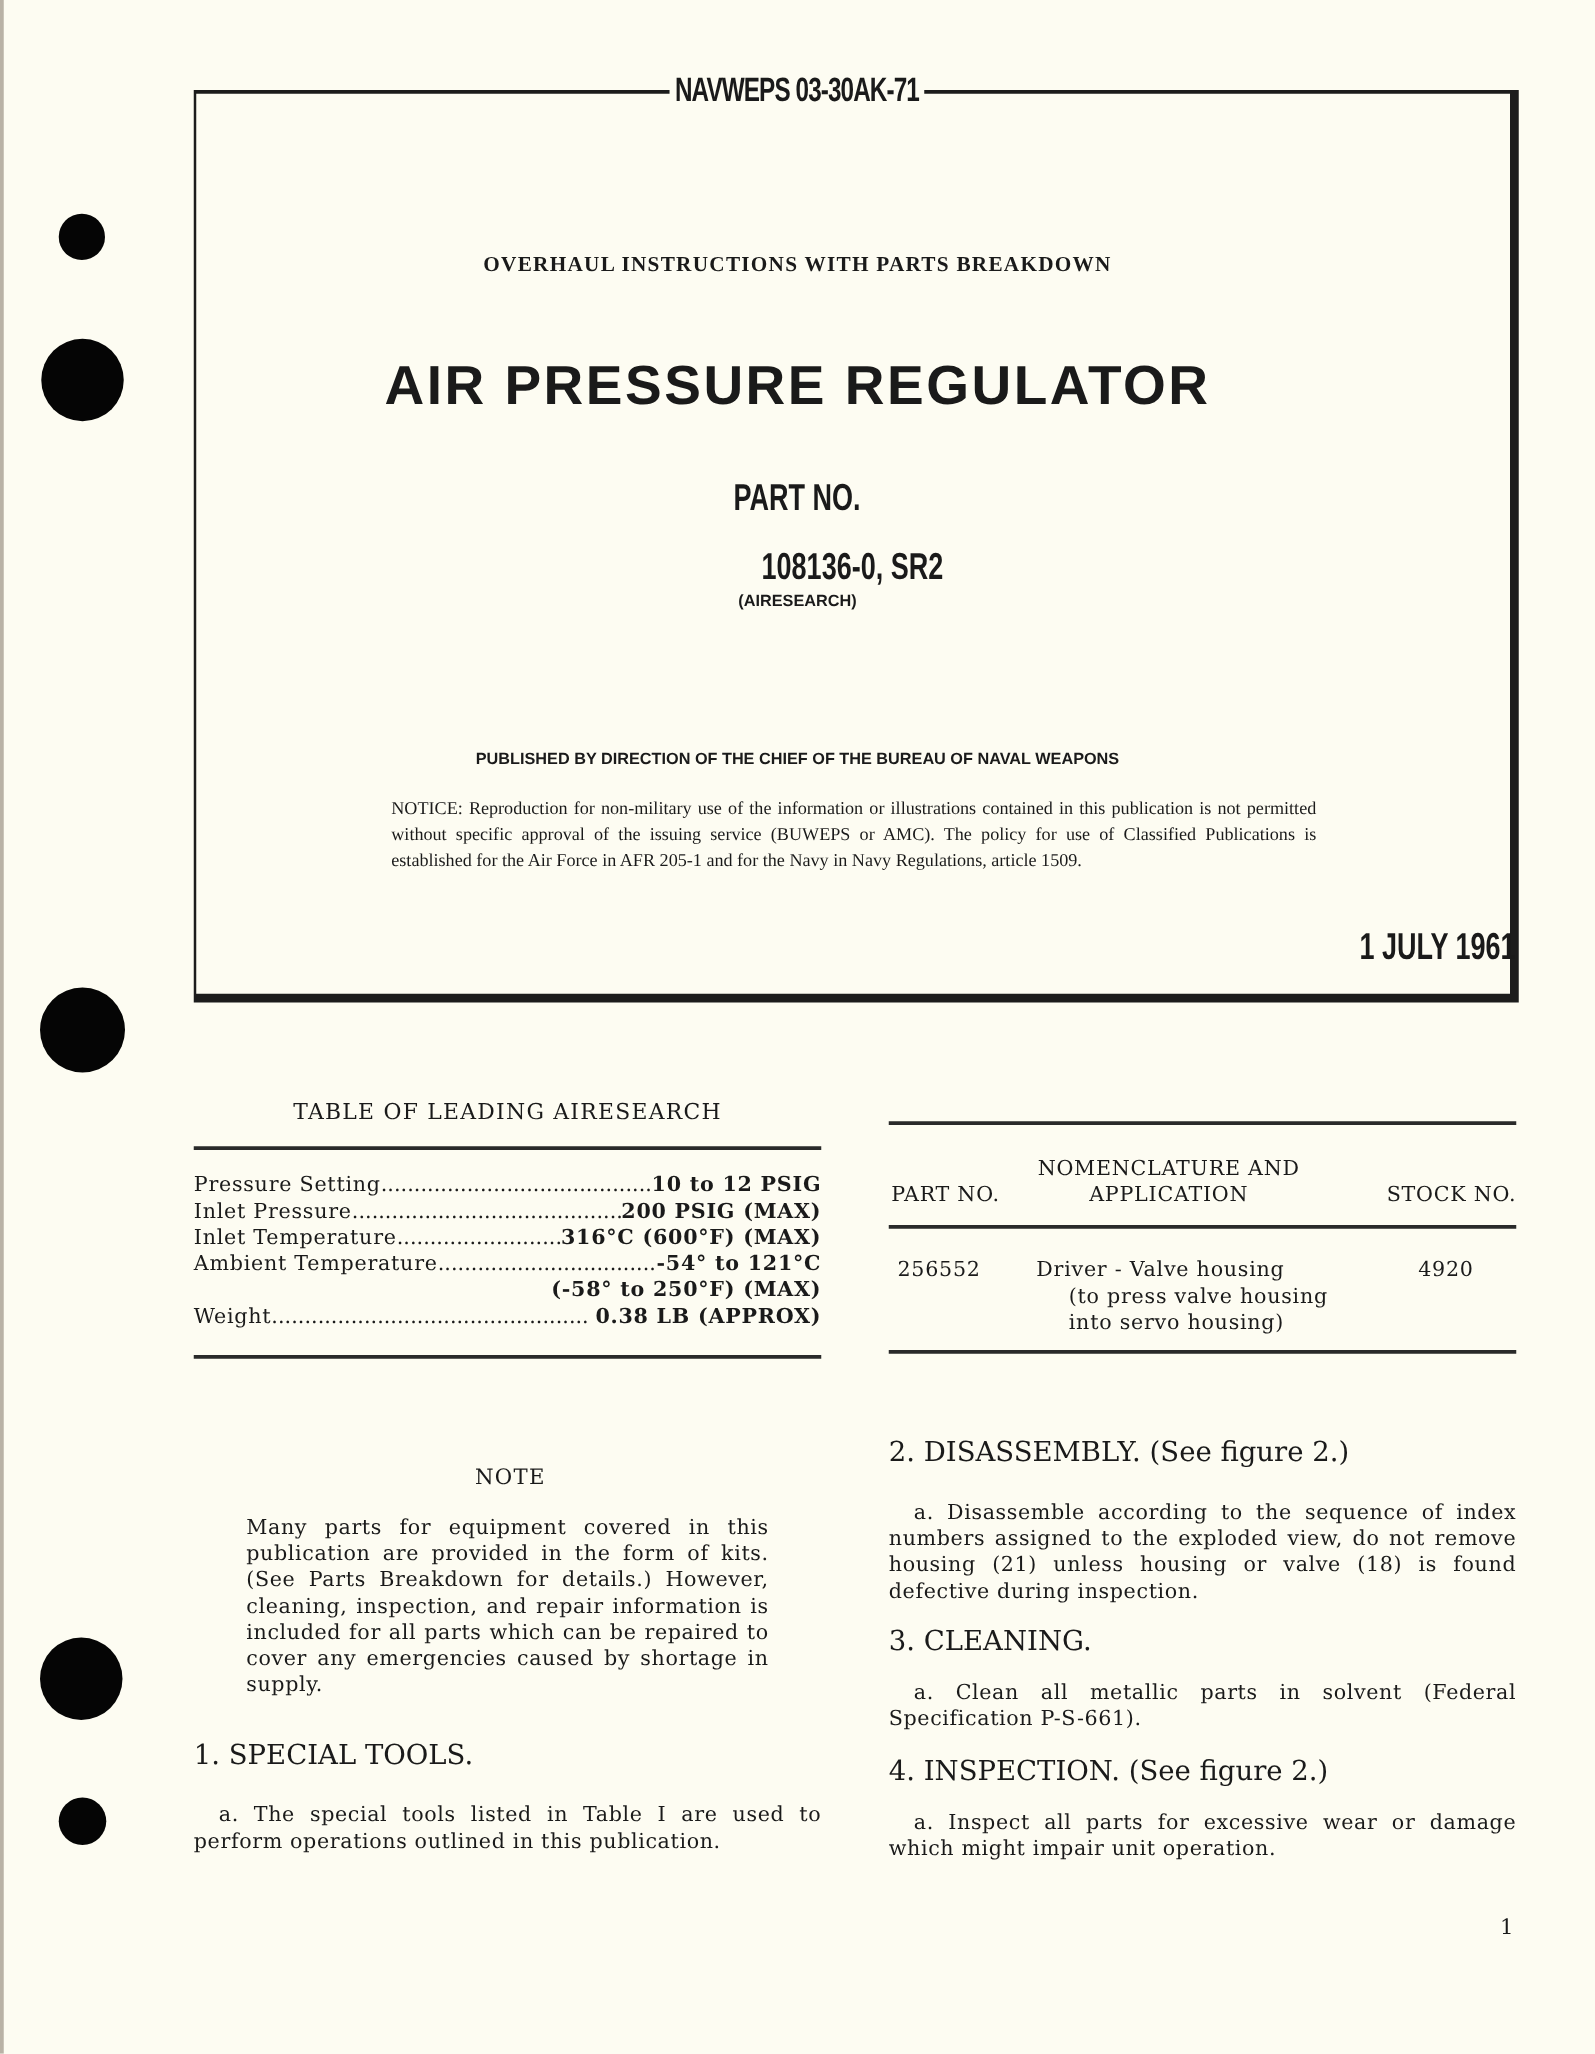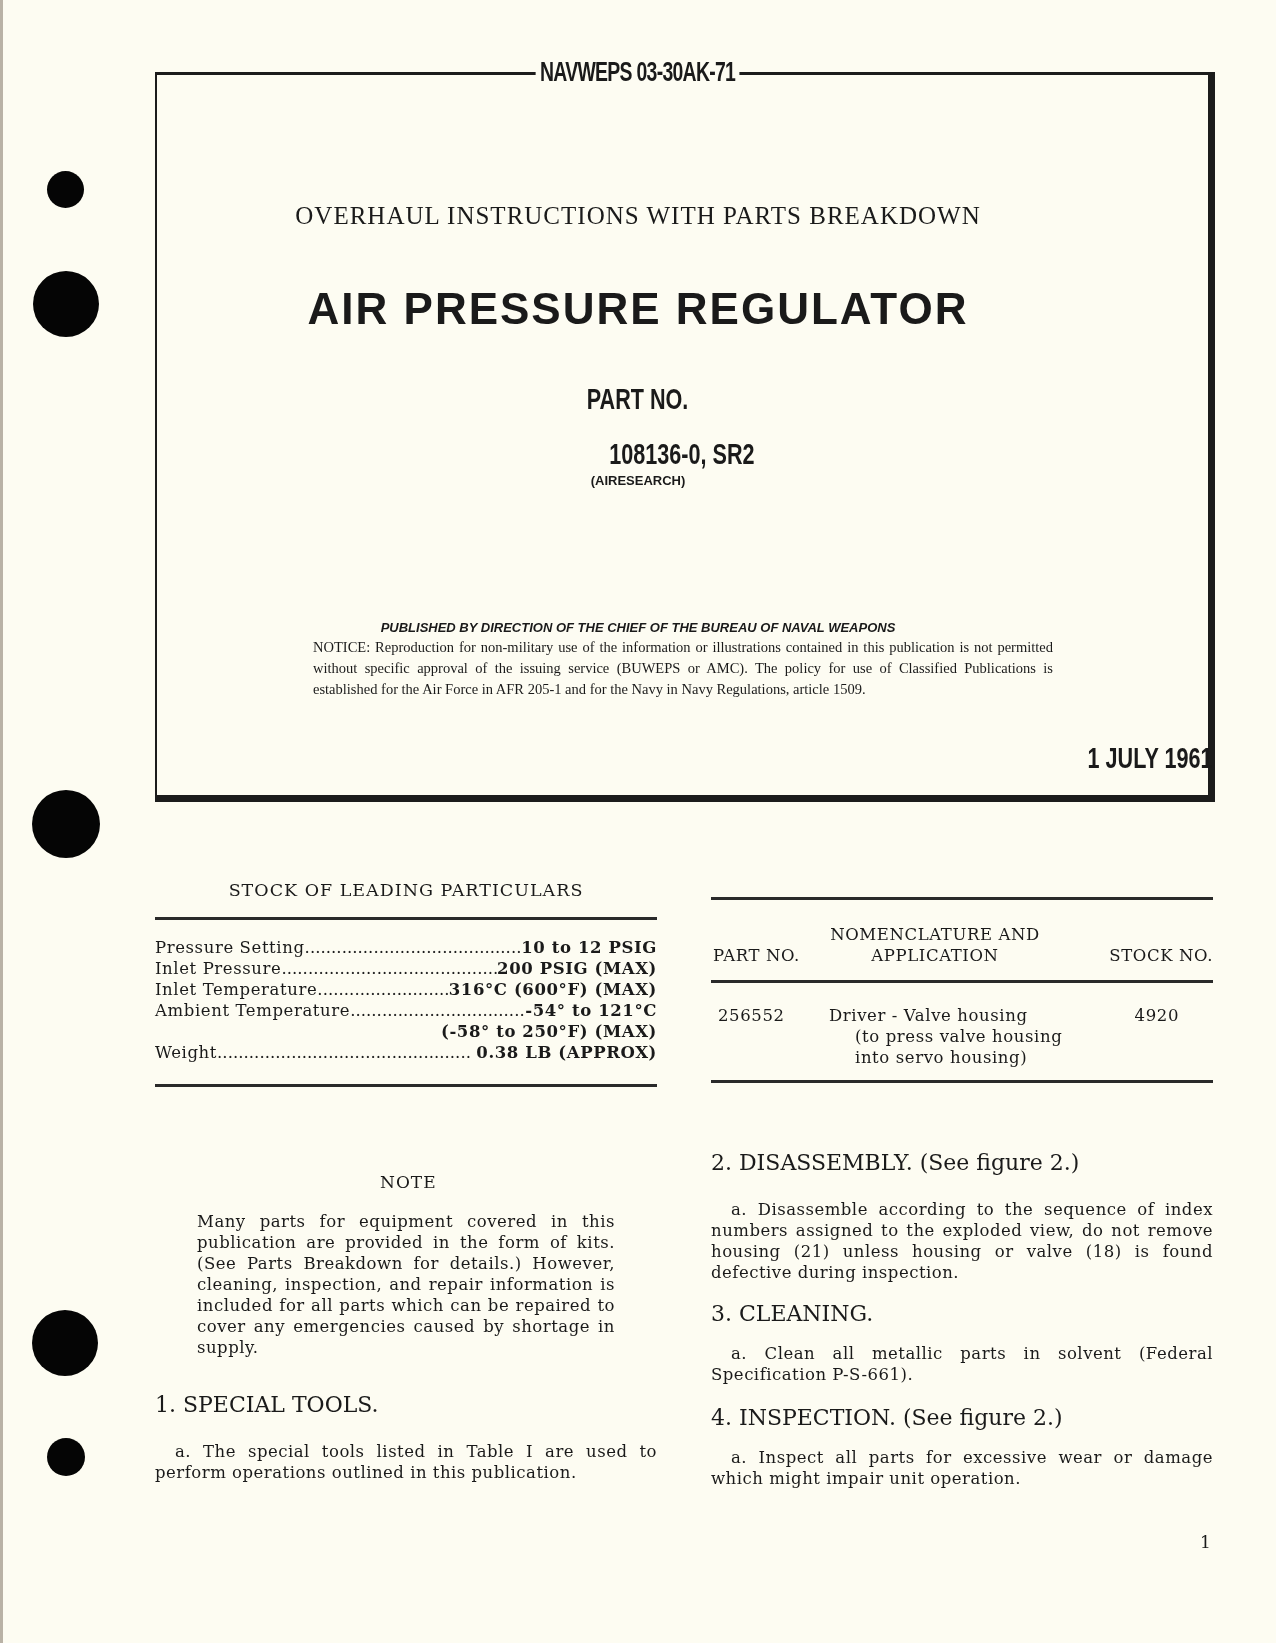--- a/index.html
+++ b/index.html
@@ -24,27 +24,27 @@
   .navweps {
     position: absolute; top: 57px; left: 0; width: 1276px; text-align: center;
   }
   .navweps span {
     background: #fdfcf2; padding: 0 6px;
     font-family: "Liberation Sans", sans-serif; font-weight: bold;
     font-size: 27px; letter-spacing: -1px; transform: scaleX(0.72); display: inline-block;
   }
   .abs { position: absolute; }
   .center { left: 0; width: 1276px; text-align: center; }
-  .subtitle { top: 202px; font-family: "Liberation Serif", serif; font-size: 25px; letter-spacing: 1px; }
+  .subtitle { top: 202px; font-family: "Liberation Serif", serif; font-size: 17px; letter-spacing: 1px; font-weight: bold; }
   .title { top: 284px; font-family: "Liberation Sans", sans-serif; font-weight: bold; font-size: 44px; letter-spacing: 2px; }
   .cond { font-family: "Liberation Sans", sans-serif; font-weight: bold; display: inline-block; transform: scaleX(0.72); }
   .partno-label { top: 381px; font-size: 30px; }
   .partno { top: 436px; font-size: 30px; padding-left: 44px; }
   .mfr { top: 473px; font-family: "Liberation Sans", sans-serif; font-weight: bold; font-size: 13px; }
-  .published { top: 620px; font-family: "Liberation Sans", sans-serif; font-weight: bold; font-size: 13px; font-style: italic; }
+  .published { top: 599px; font-family: "Liberation Sans", sans-serif; font-weight: bold; font-size: 13px; }
   .notice {
     left: 313px; top: 637px; width: 740px;
     font-family: "Liberation Serif", serif; font-size: 14.5px; line-height: 21px; text-align: justify;
   }
   .date { right: 64px; top: 740px; font-size: 30px; }
   .section-title { font-size: 22px; }
   .leading { left: 155px; top: 880px; width: 502px; }
   .leading .caption { text-align: center; font-size: 17.5px; letter-spacing: 1px; }
   .rule { border-top: 3px solid #2a2a2a; }
   .leading .rule { margin-top: 17px; }
@@ -97,21 +97,21 @@
 <div class="abs center subtitle">OVERHAUL INSTRUCTIONS WITH PARTS BREAKDOWN</div>
 <div class="abs center title">AIR PRESSURE REGULATOR</div>
 <div class="abs center partno-label"><span class="cond">PART NO.</span></div>
 <div class="abs center partno"><span class="cond">108136-0, SR2</span></div>
 <div class="abs center mfr">(AIRESEARCH)</div>
 <div class="abs center published">PUBLISHED BY DIRECTION OF THE CHIEF OF THE BUREAU OF NAVAL WEAPONS</div>
 <div class="abs notice">NOTICE: Reproduction for non-military use of the information or illustrations contained in this publication is not permitted without specific approval of the issuing service (BUWEPS or AMC). The policy for use of Classified Publications is established for the Air Force in AFR 205-1 and for the Navy in Navy Regulations, article 1509.</div>
 <div class="abs date"><span class="cond" style="transform-origin:right;">1 JULY 1961</span></div>
 
 <div class="abs leading">
-  <div class="caption">STOCK OF LEADING PARTICULARS</div>
+  <div class="caption">TABLE OF LEADING AIRESEARCH</div>
   <div class="rule"></div>
   <div class="lp-list">
     <div class="lp-row">
         <span class="lbl">Pressure Setting</span>
         <span class="dots"></span>
         <span class="val">10 to 12 PSIG</span>
       </div>
     <div class="lp-row">
         <span class="lbl">Inlet Pressure</span>
         <span class="dots"></span>

